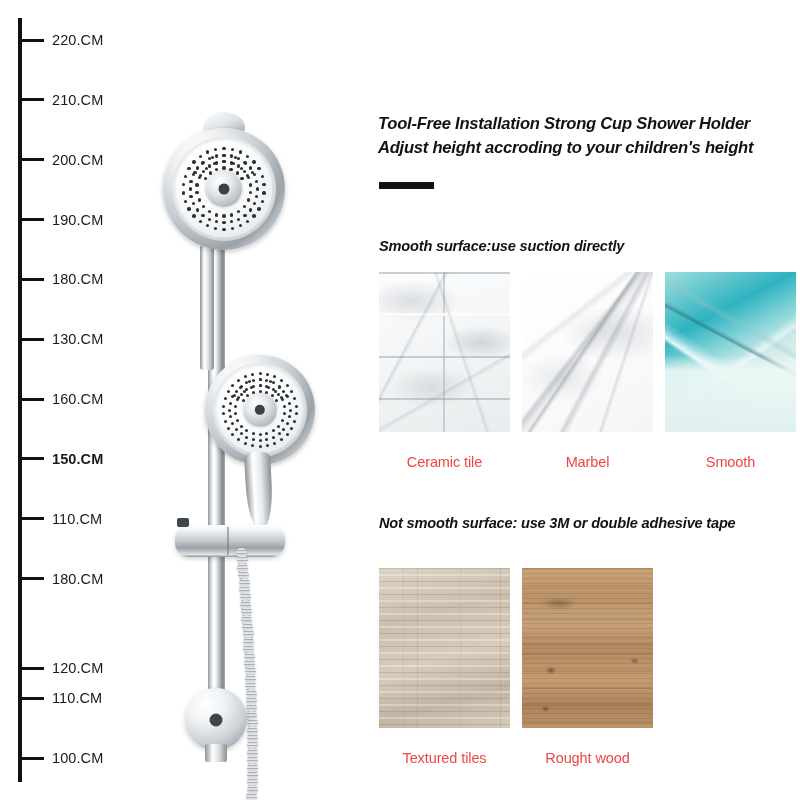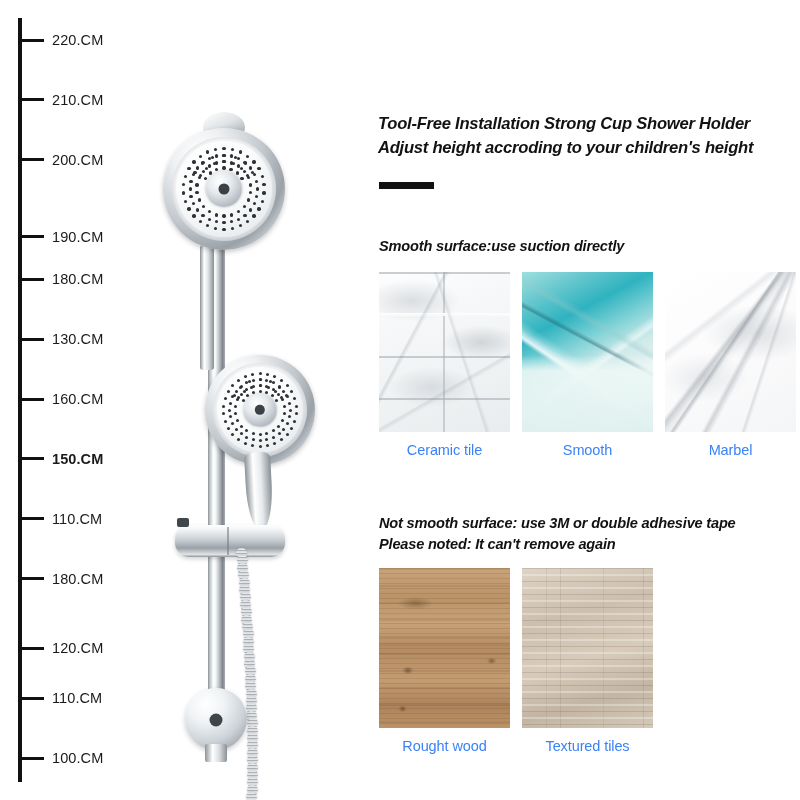--- a/index.html
+++ b/index.html
@@ -273,23 +273,23 @@
     display: flex;
     flex-direction: column;
   }
   .swatch-img {
     width: 131px;
     height: 160px;
     overflow: hidden;
     position: relative;
   }
   .swatch-caption {
-    margin-top: 10px;
+    margin-top: 22px;
     font-size: 14.5px;
-    color: #3b82f6;
+    color: #ef4444;
     text-align: center;
     letter-spacing: -0.1px;
   }
 
   
   .tex-ceramic {
     background:
       repeating-linear-gradient(to bottom,
         rgba(160,168,175,0.55) 0px, rgba(160,168,175,0.55) 2px,
         transparent 2px, transparent 42px),
@@ -430,21 +430,21 @@
         <div class="tick-label">220.CM</div>
       </div>
       <div class="tick-row" style="top: 92.8333px;">
         <div class="tick-mark"></div>
         <div class="tick-label">210.CM</div>
       </div>
       <div class="tick-row" style="top: 152.667px;">
         <div class="tick-mark"></div>
         <div class="tick-label">200.CM</div>
       </div>
-      <div class="tick-row" style="top: 212.5px; margin-top: 17px;">
+      <div class="tick-row" style="top: 212.5px;">
         <div class="tick-mark"></div>
         <div class="tick-label">190.CM</div>
       </div>
       <div class="tick-row" style="top: 272.333px;">
         <div class="tick-mark"></div>
         <div class="tick-label">180.CM</div>
       </div>
       <div class="tick-row" style="top: 332.167px;">
         <div class="tick-mark"></div>
         <div class="tick-label">130.CM</div>
@@ -458,21 +458,21 @@
         <div class="tick-label">150.CM</div>
       </div>
       <div class="tick-row" style="top: 511.667px;">
         <div class="tick-mark"></div>
         <div class="tick-label">110.CM</div>
       </div>
       <div class="tick-row" style="top: 571.5px;">
         <div class="tick-mark"></div>
         <div class="tick-label">180.CM</div>
       </div>
-      <div class="tick-row" style="top: 641px; text-align: right;">
+      <div class="tick-row" style="top: 661px; text-align: right;">
         <div class="tick-mark"></div>
         <div class="tick-label">120.CM</div>
       </div>
       <div class="tick-row" style="top: 691.167px;">
         <div class="tick-mark"></div>
         <div class="tick-label">110.CM</div>
       </div>
       <div class="tick-row" style="top: 751px;">
         <div class="tick-mark"></div>
         <div class="tick-label">100.CM</div>
@@ -765,37 +765,36 @@
   <div class="rule-bar"></div>
 
   <div class="section-title" id="title-smooth">Smooth surface:use suction directly</div>
 
   <div class="swatch-row" id="row-smooth">
       <div class="swatch-cell">
         <div class="swatch-img tex-ceramic"></div>
         <div class="swatch-caption">Ceramic tile</div>
       </div>
       <div class="swatch-cell">
+        <div class="swatch-img tex-marble"></div>
+        <div class="swatch-caption">Marbel</div>
+      </div>
+      <div class="swatch-cell">
         <div class="swatch-img tex-smoothglass"></div>
         <div class="swatch-caption">Smooth</div>
       </div>
-      <div class="swatch-cell">
-        <div class="swatch-img tex-marble"></div>
-        <div class="swatch-caption">Marbel</div>
-      </div>
     </div>
 
   <div class="section-title" id="title-rough">
     <div>Not smooth surface: use 3M or double adhesive tape</div>
-    <div>Please noted: It can't remove again</div>
   </div>
 
   <div class="swatch-row" id="row-rough">
+      <div class="swatch-cell">
+        <div class="swatch-img tex-textured"></div>
+        <div class="swatch-caption">Textured tiles</div>
+      </div>
       <div class="swatch-cell">
         <div class="swatch-img tex-wood"></div>
         <div class="swatch-caption">Rought wood</div>
       </div>
-      <div class="swatch-cell">
-        <div class="swatch-img tex-textured"></div>
-        <div class="swatch-caption">Textured tiles</div>
-      </div>
     </div>
 </div>
 
 </body></html>

